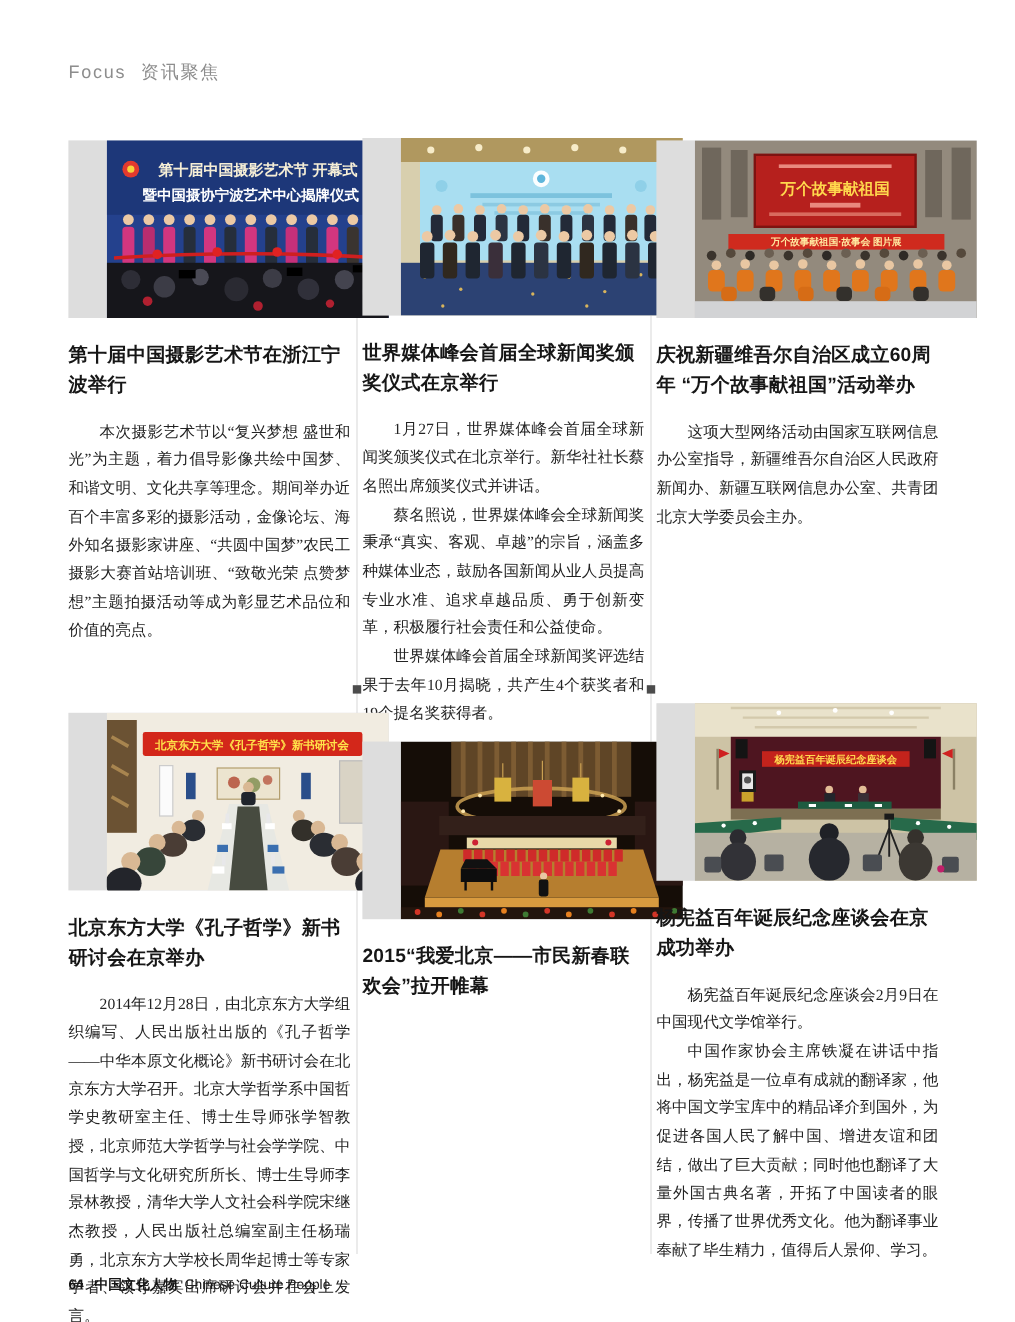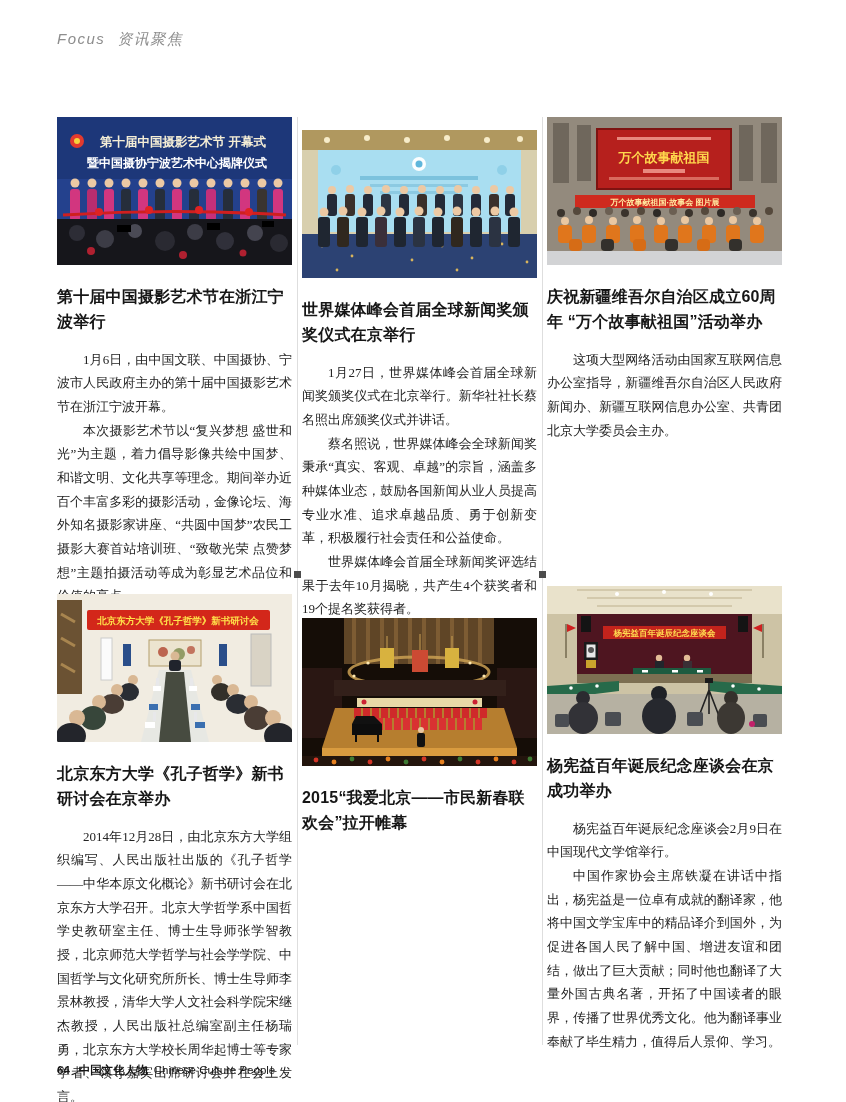--- a/index.html
+++ b/index.html
@@ -1,38 +1,38 @@
 <!DOCTYPE html>
 <html><head>
 <meta charset="utf-8">
 <style>
   html,body { margin:0; padding:0; background:#ffffff; }
   .page {
     position:relative; width:846px; height:1102px; background:#ffffff;
     font-family:"Liberation Sans", sans-serif; overflow:hidden;
   }
   .header {
-    position:absolute; left:57px; top:30px;
-    font-size:15px; color:#8d8d8d; letter-spacing:1.5px;font-style:italic;
+    position:absolute; left:57px; top:51px;
+    font-size:15px; color:#8d8d8d; letter-spacing:1.5px;
   }
   .header .en { margin-right:12px; }
   .vline { position:absolute; top:117px; width:1px; height:928px; background:#dedede; }
   .vline.v1 { left:297px; }
   .vline.v2 { left:542px; }
   .sq { position:absolute; top:571px; width:7px; height:7px; background:#4c4c4c; }
   .sq.s1 { left:294px; }
   .sq.s2 { left:539px; }
   .article { position:absolute; width:235px; }
   .a1 { left:57px;  top:117px; }
-  .a2 { left:302px; top:130px; }
+  .a2 { left:302px; top:115px; }
   .a3 { left:547px; top:117px; }
   .a4 { left:57px;  top:594px; }
   .a5 { left:302px; top:618px; }
   .a6 { left:547px; top:586px; }
-  .photo { width:235px; height:148px; margin:0 16px 20px 0; background:#ddd; }
+  .photo { width:235px; height:148px; margin:0 16px 20px 0; background:#ddd;padding-left:32px; }
   .photo svg { display:block; width:235px; height:148px; }
   svg text { font-family:"Liberation Sans", sans-serif; }
   .title {
     margin:0 0 13px 0; font-size:16px; font-weight:700; color:#161616;
     line-height:1.55; letter-spacing:0.2px;
   }
   .body p {
     margin:0; text-indent:2em; text-align:justify;
     font-family:"Liberation Serif","DejaVu Serif",serif;
     font-size:13px; line-height:1.82; color:#232323;
@@ -120,21 +120,20 @@
             <rect x="150" y="106" width="13" height="7" fill="#000"></rect>
             <rect x="205" y="104" width="12" height="6" fill="#000"></rect>
           <circle cx="34" cy="134" r="4" fill="#b02030"></circle>
             <circle cx="126" cy="138" r="4" fill="#b02030"></circle>
             <circle cx="186" cy="136" r="3.5" fill="#b02030"></circle>
         </g>
       </svg>
     </div>
     <h2 class="title">第十届中国摄影艺术节在浙江宁波举行</h2>
     <div class="body">
-      <p>1月6日，由中国文联、中国摄协、宁波市人民政府主办的第十届中国摄影艺术节在浙江宁波开幕。</p>
       <p>本次摄影艺术节以“复兴梦想 盛世和光”为主题，着力倡导影像共绘中国梦、和谐文明、文化共享等理念。期间举办近百个丰富多彩的摄影活动，金像论坛、海外知名摄影家讲座、“共圆中国梦”农民工摄影大赛首站培训班、“致敬光荣 点赞梦想”主题拍摄活动等成为彰显艺术品位和价值的亮点。</p>
     </div>
   </section>
 
   <section class="article a2">
     <div class="photo">
       <svg viewBox="0 0 235 148">
         <rect width="235" height="148" fill="#d8cfae"></rect>
         <rect width="235" height="20" fill="#b0985f"></rect>
         <g fill="#f7ecc9">

